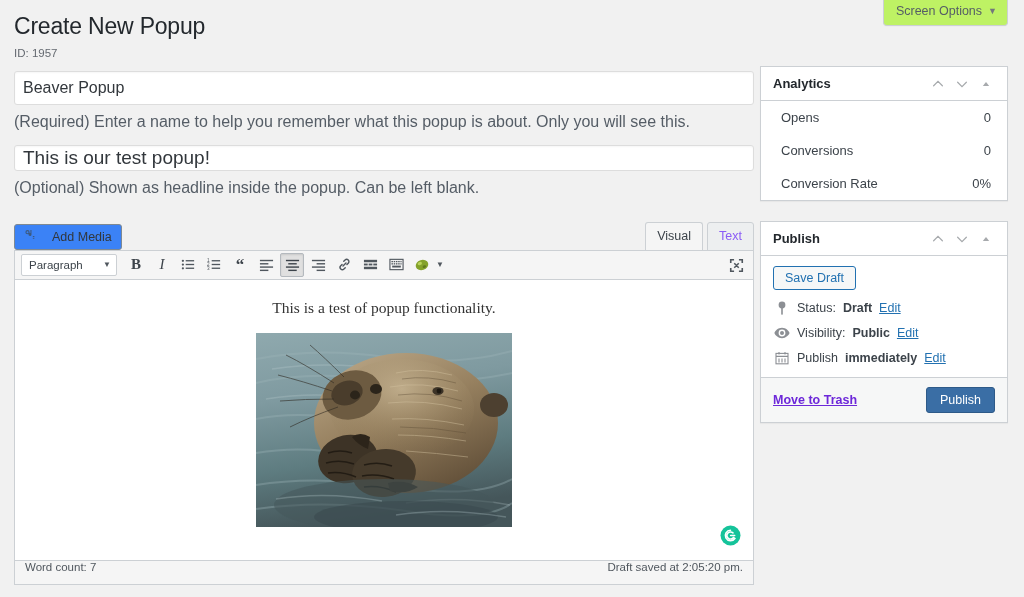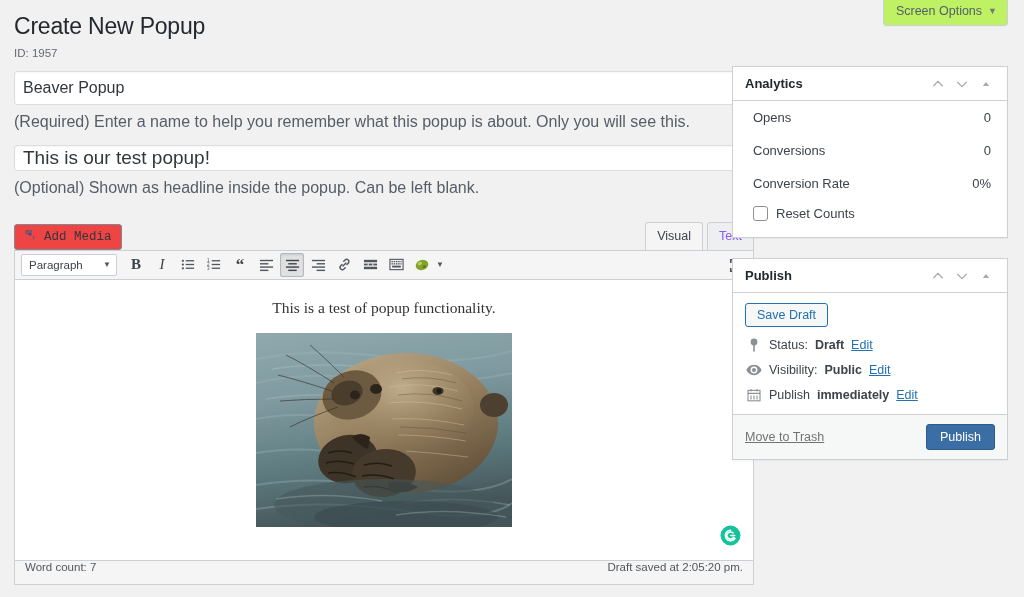--- a/index.html
+++ b/index.html
@@ -59,28 +59,27 @@
   }
 
   
   .editor-wrap { margin-top: 16px; width: 740px; position: relative; }
 
   .media-row {
     position: relative; height: 34px;
     display: flex; align-items: flex-end;
   }
   .add-media-btn {
-    display: inline-flex; align-items: center; gap: 6px;
+    display: inline-flex; align-items: center; gap: 14px;
     height: 26px; padding: 0 9px;
-    background: #ef4444;
+    background: #3b82f6;
     border: 1px solid #7e8993;
     border-radius: 3px;
     color: #32373c; font-size: 12.5px;
     cursor: pointer;
-    font-family: Liberation Mono, monospace;
   }
   .add-media-btn .mi { color: #3c5a80; display: block; }
 
   .ed-tabs {
     position: absolute; right: 0; bottom: -1px;
     display: flex; align-items: flex-end;
   }
   .ed-tab {
     font-size: 12.5px; color: #8b5cf6;
     padding: 6px 11px 7px;
@@ -169,21 +168,21 @@
     border: 1px solid #ccd0d4; border-top: none;
     background: #f5f5f5;
     height: 24px;
     display: flex; align-items: flex-start; justify-content: space-between;
     padding: 0 10px;
     font-size: 11.5px; color: #50575e;
   }
 
   
   .right-col {
-    position: absolute; right: 16px; top: 66px; width: 276px;
+    position: absolute; right: 16px; top: 66px; width: 248px;
   }
   .postbox {
     background: #fff;
     border: 1px solid #ccd0d4;
     margin-bottom: 20px;
     box-shadow: 0 1px 1px rgba(0,0,0,.04);
   }
   .pb-head {
     height: 34px;
     display: flex; align-items: center;
@@ -234,21 +233,21 @@
   a.edit-link {
     color: #2271b1; text-decoration: underline; cursor: pointer;
   }
   .pb-foot {
     border-top: 1px solid #ccd0d4;
     background: #f6f7f7;
     display: flex; align-items: center; justify-content: space-between;
     padding: 9px 12px;
   }
   a.trash-link {
-    color: #737373; font-size: 12.5px; text-decoration: underline; cursor: pointer;
+    color: #6d28d9; font-size: 12.5px; text-decoration: underline; cursor: pointer; font-weight: bold;
   }
   .publish-btn {
     background: #3a6ea5;
     color: #fff;
     font-size: 12.5px;
     border: 1px solid #2e5a88;
     border-radius: 3px;
     padding: 5px 13px;
     cursor: pointer;
   }
@@ -533,24 +532,20 @@
         <span class="an-val">0</span>
       </div>
       <div class="an-row">
         <span>Conversions</span>
         <span class="an-val">0</span>
       </div>
       <div class="an-row">
         <span>Conversion Rate</span>
         <span class="an-val">0%</span>
       </div>
-      <div class="reset-row">
-        <div class="cbox"></div>
-        <span>Reset Counts</span>
-      </div>
     </div>
 
     <div class="postbox">
       <div class="pb-head">
         <div class="pb-title">Publish</div>
         <div class="pb-ctl">
           <div class="pb-ico">
             <svg width="14" height="14" viewBox="0 0 16 16" fill="none" stroke="#a7aaad" stroke-width="1.4" stroke-linecap="round">
                 <path d="M3 10l5-5 5 5"></path>
               </svg>

